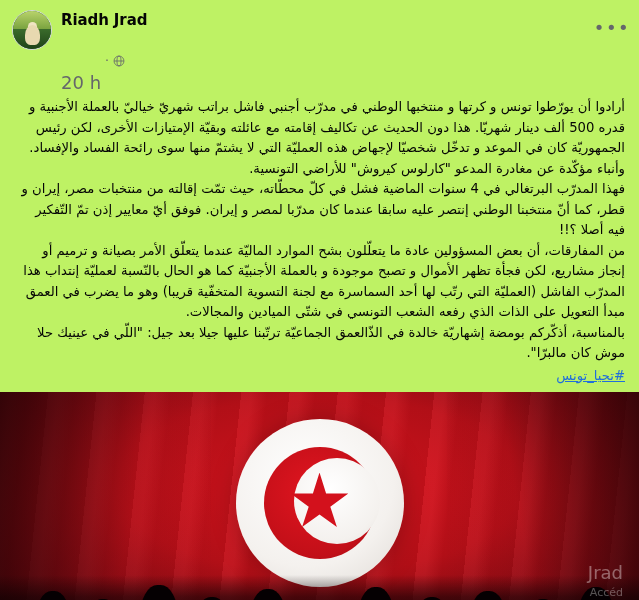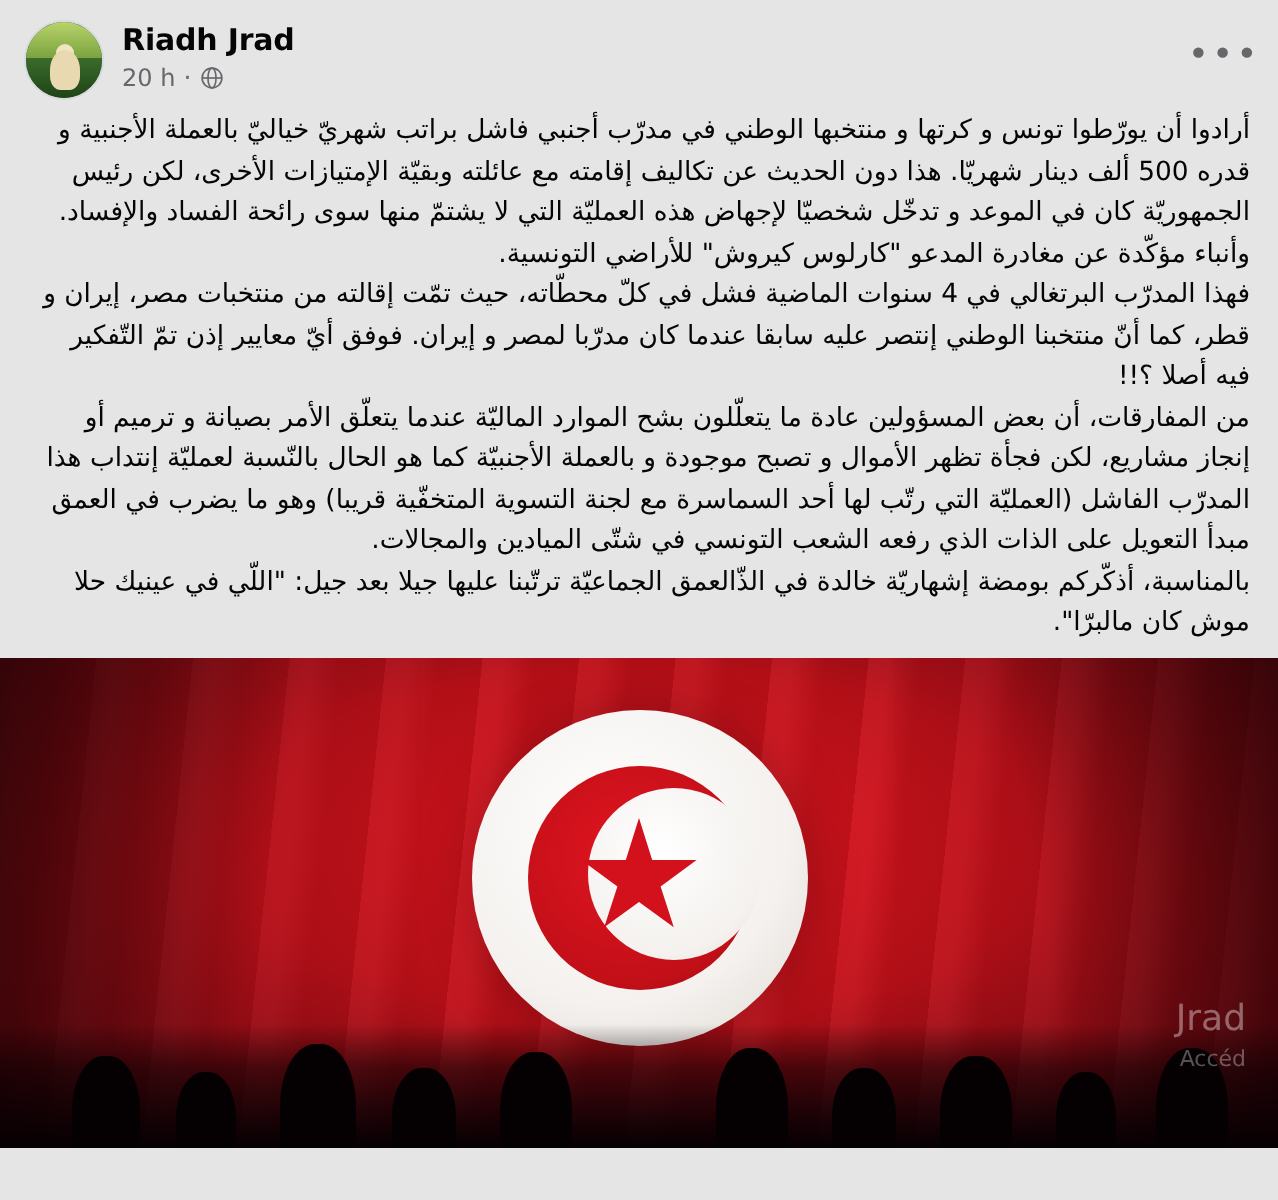--- a/index.html
+++ b/index.html
@@ -10,21 +10,21 @@
   body {
     width: 639px;
     height: 600px;
     overflow: hidden;
     font-family: "DejaVu Sans", "Liberation Sans", sans-serif;
     color: #050505;
   }
   .post {
     width: 639px;
     height: 600px;
-    background: #e5e5e5;
+    background: #bef264;
     position: relative;
     box-sizing: border-box;
     overflow: hidden;
   }
   
   .post-header {
     display: flex;
     align-items: flex-start;
     padding: 10px 12px 2px 12px;
     direction: ltr;
@@ -86,23 +86,24 @@
     line-height: 19px;
     letter-spacing: -0.1px;
   }
   .meta-row {
     display: flex;
     align-items: center;
     gap: 4px;
     margin-top: 1px;
   }
   .timestamp {
-    font-size: 12px;
+    font-size: 18px;
     color: #65676b;
     line-height: 16px;
+    margin-top: 44px;
   }
   .dot-sep {
     font-size: 12.5px;
     color: #65676b;
     line-height: 16px;
   }
   .globe-icon svg { display: block; }
   .more-btn {
     flex: 0 0 auto;
     width: 30px;
@@ -275,20 +276,21 @@
       </div>
     </div>
     <div class="more-btn">•••</div>
   </div>
 
   <div class="post-body">
     <p>أرادوا أن يورّطوا تونس و كرتها و منتخبها الوطني في مدرّب أجنبي فاشل براتب شهريّ خياليّ بالعملة الأجنبية و قدره 500 ألف دينار شهريّا. هذا دون الحديث عن تكاليف إقامته مع عائلته وبقيّة الإمتيازات الأخرى، لكن رئيس الجمهوريّة كان في الموعد و تدخّل شخصيّا لإجهاض هذه العمليّة التي لا يشتمّ منها سوى رائحة الفساد والإفساد. وأنباء مؤكّدة عن مغادرة المدعو "كارلوس كيروش" للأراضي التونسية.</p>
     <p>فهذا المدرّب البرتغالي في 4 سنوات الماضية فشل في كلّ محطّاته، حيث تمّت إقالته من منتخبات مصر، إيران و قطر، كما أنّ منتخبنا الوطني إنتصر عليه سابقا عندما كان مدرّبا لمصر و إيران. فوفق أيّ معايير إذن تمّ التّفكير فيه أصلا ؟!!</p>
     <p>من المفارقات، أن بعض المسؤولين عادة ما يتعلّلون بشح الموارد الماليّة عندما يتعلّق الأمر بصيانة و ترميم أو إنجاز مشاريع، لكن فجأة تظهر الأموال و تصبح موجودة و بالعملة الأجنبيّة كما هو الحال بالنّسبة لعمليّة إنتداب هذا المدرّب الفاشل (العمليّة التي رتّب لها أحد السماسرة مع لجنة التسوية المتخفّية قريبا) وهو ما يضرب في العمق مبدأ التعويل على الذات الذي رفعه الشعب التونسي في شتّى الميادين والمجالات.</p>
     <p>بالمناسبة، أذكّركم بومضة إشهاريّة خالدة في الذّالعمق الجماعيّة ترتّبنا عليها جيلا بعد جيل: "اللّي في عينيك حلا موش كان مالبرّا".</p>
+    <a class="hashtag" href="#">#تحيا_تونس</a>
   </div>
 
   <div class="post-image">
     <div class="flag-bg"></div>
     <div class="flag-folds"></div>
     <div class="flag-drape-left"></div>
     <div class="flag-drape-right"></div>
     <div class="flag-disc"></div>
     <div class="flag-crescent"></div>
     <div class="flag-crescent-cut"></div>

